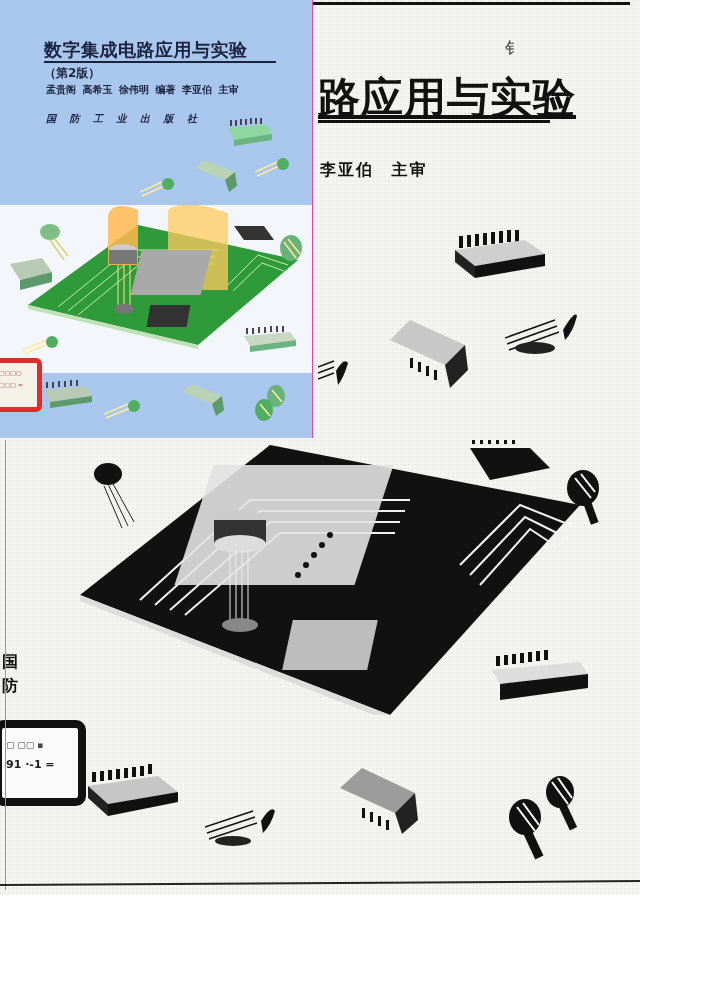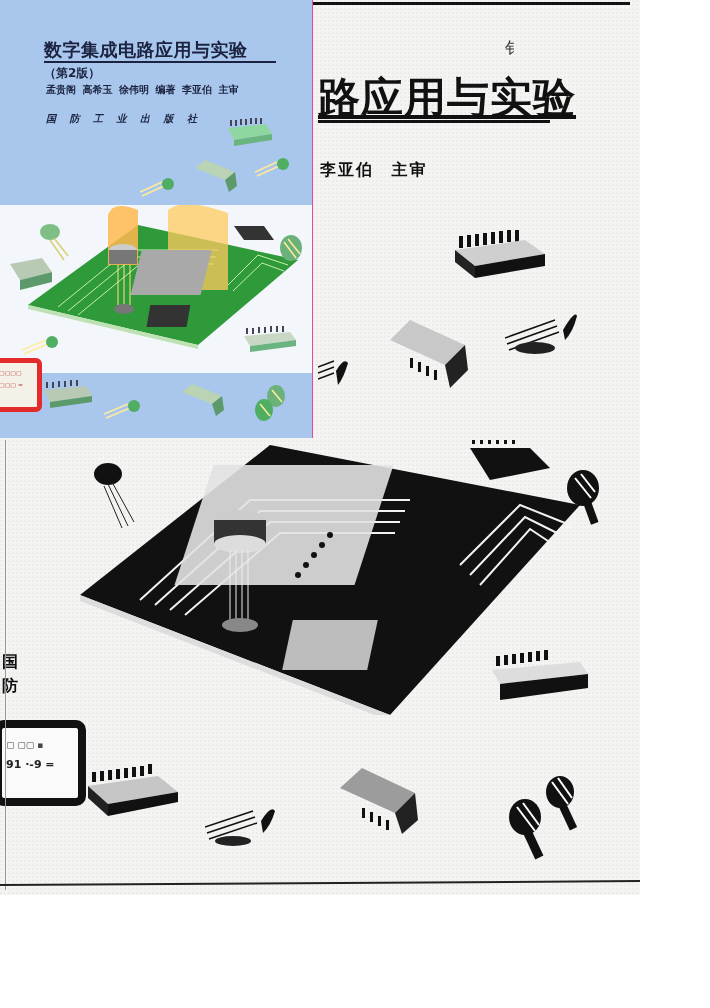--- a/index.html
+++ b/index.html
@@ -251,21 +251,21 @@
     <g stroke="#fff" stroke-width="2">
         <line x1="12" y1="10" x2="28" y2="32"></line>
         <line x1="18" y1="6" x2="32" y2="26"></line>
       </g>
     <rect x="24" y="32" width="8" height="26" fill="#111" transform="rotate(-25 28 45)"></rect>
   </svg>
 
   <div class="scan-side-chars">国防</div>
   <div class="stamp-scan">
     <span class="line1">▢  ▢▢ ▪</span>
-    <span class="line2">91  ·-9 =</span>
+    <span class="line2">91  ·-1 =</span>
   </div>
 
   <div class="scan-leftedge"></div>
   <div class="scan-bottomline"></div>
 </div>
 
 <div class="thumb">
   <div class="thumb-title">数字集成电路应用与实验</div>
   <div class="thumb-underline"></div>
   <div class="thumb-edition">（第2版）</div>

